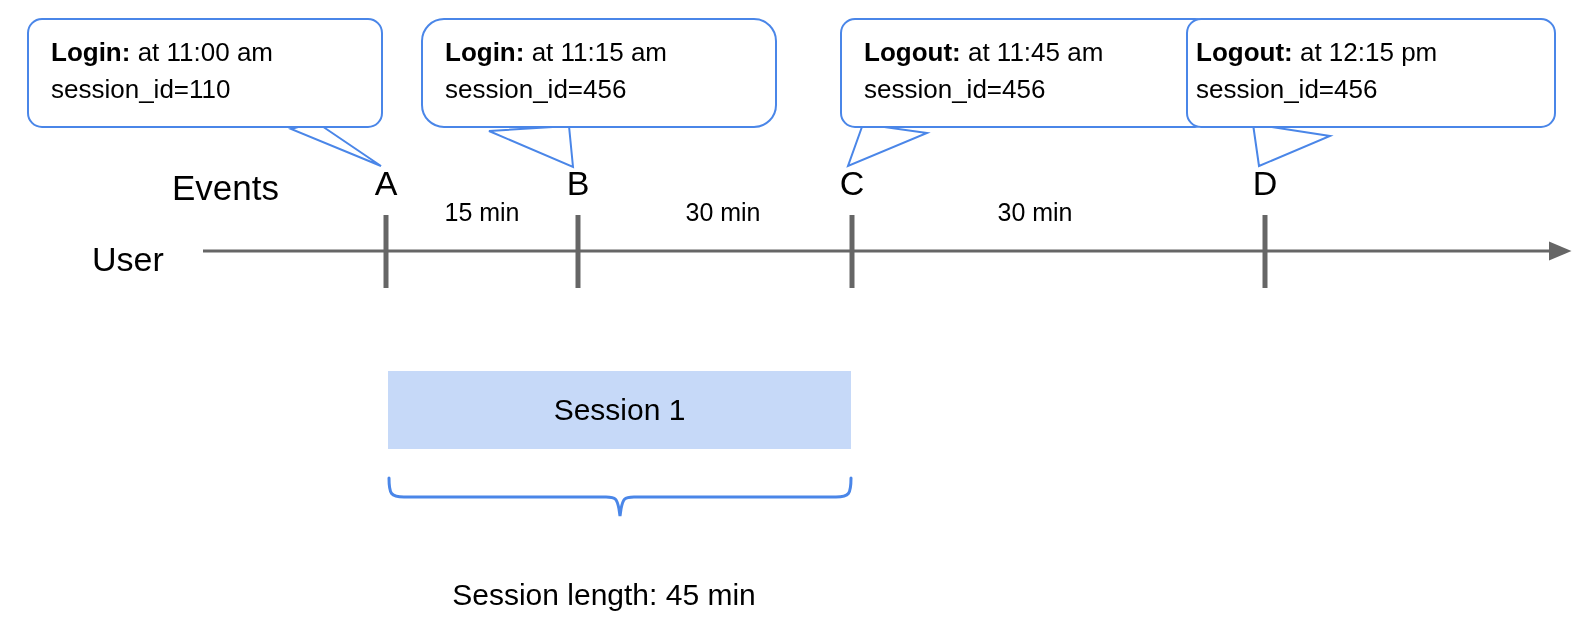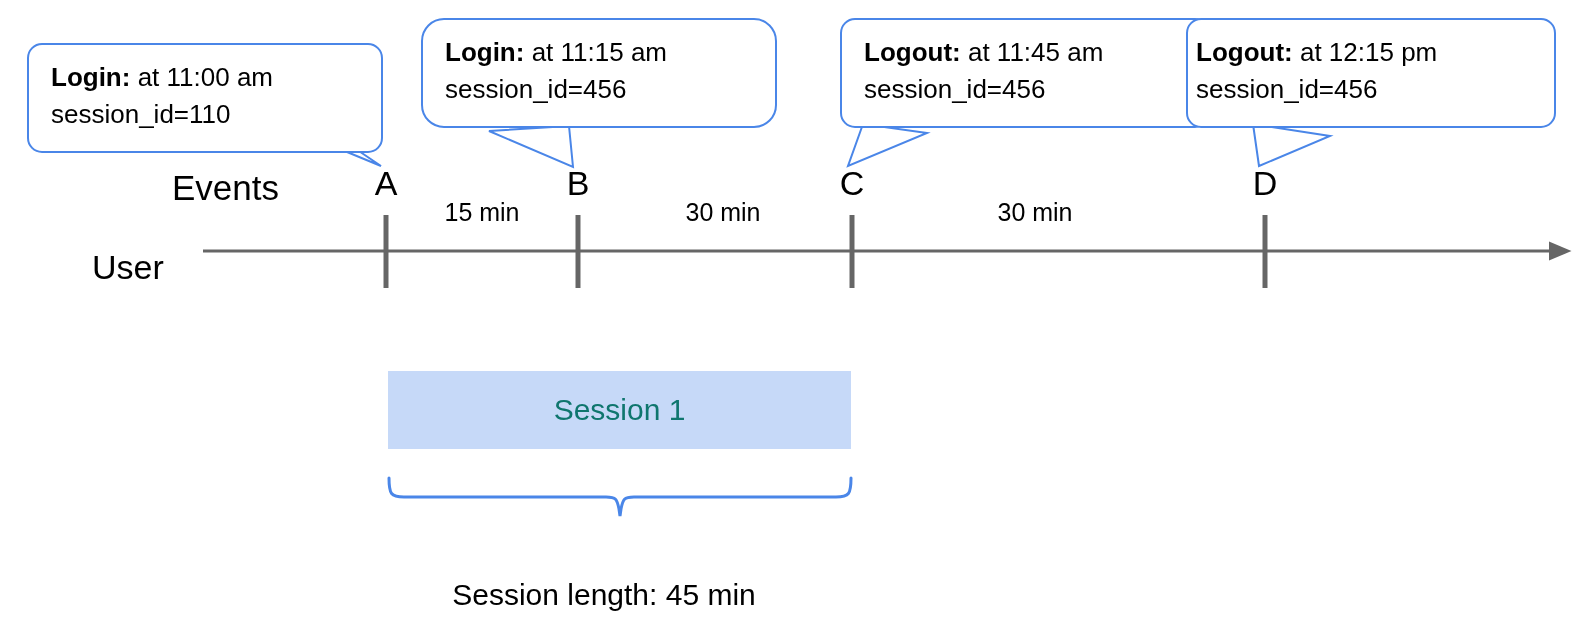--- a/index.html
+++ b/index.html
@@ -90,21 +90,21 @@
   .session-bar {
     position: absolute;
     background: #c6d9f8;
     display: flex;
     align-items: center;
     justify-content: center;
     z-index: 2;
   }
   .session-bar span {
     font-size: 30px;
-    color: #0f766e;
+    color: #000000;
   }
   .session-caption {
     position: absolute;
     font-size: 30px;
     color: #000;
     white-space: nowrap;
     transform: translateX(-50%);
     z-index: 2;
   }
 </style>
@@ -117,21 +117,21 @@
 
     <polygon points="316,122 381,166 291,129" fill="#ffffff" stroke="#4a86e8" stroke-width="2" stroke-linejoin="miter"></polygon>
 
     <polygon points="569,126 573,167 489,131" fill="#ffffff" stroke="#4a86e8" stroke-width="2" stroke-linejoin="miter"></polygon>
 
     <polygon points="863,124 848,166 927,133" fill="#ffffff" stroke="#4a86e8" stroke-width="2" stroke-linejoin="miter"></polygon>
 
     <polygon points="1253,124 1259,166 1330,136" fill="#ffffff" stroke="#4a86e8" stroke-width="2" stroke-linejoin="miter"></polygon>
   </svg>
 
-  <div class="callout" style="left:27px; top:18px; width:356px; height:110px;margin-top:25px;">
+  <div class="callout" style="left:27px; top:18px; width:356px; height:110px;">
     <div class="line">
       <span class="kind">Login:</span><span> at 11:00 am</span>
     </div>
     <div class="line">session_id=110</div>
   </div>
 
   <div class="callout" style="left:421px; top:18px; width:356px; height:110px;border-radius:23px;">
     <div class="line">
       <span class="kind">Login:</span><span> at 11:15 am</span>
     </div>
@@ -172,21 +172,21 @@
              C 616,497 617,499 619,509
              L 620,516
              L 621,509
              C 623,499 624,497 634,497
              L 836,497
              C 849,497 851,494 851,478" fill="none" stroke="#4a86e8" stroke-width="3" stroke-linecap="round"></path>
   </svg>
 
   <div class="events-label" style="left:172px; top:168px;">Events</div>
 
-  <div class="row-label" style="left:92px; top:248px;">User</div>
+  <div class="row-label" style="left:92px; top:240px;">User</div>
 
   <div class="tick-letter" style="left:386px; top:164px;">A</div>
   <div class="tick-letter" style="left:578px; top:164px;">B</div>
   <div class="tick-letter" style="left:852px; top:164px;">C</div>
   <div class="tick-letter" style="left:1265px; top:164px;">D</div>
 
   <div class="gap-label" style="left:482px; top:198px;text-align:center;">15 min</div>
   <div class="gap-label" style="left:723px; top:198px;">30 min</div>
   <div class="gap-label" style="left:1035px; top:198px;">30 min</div>
 

